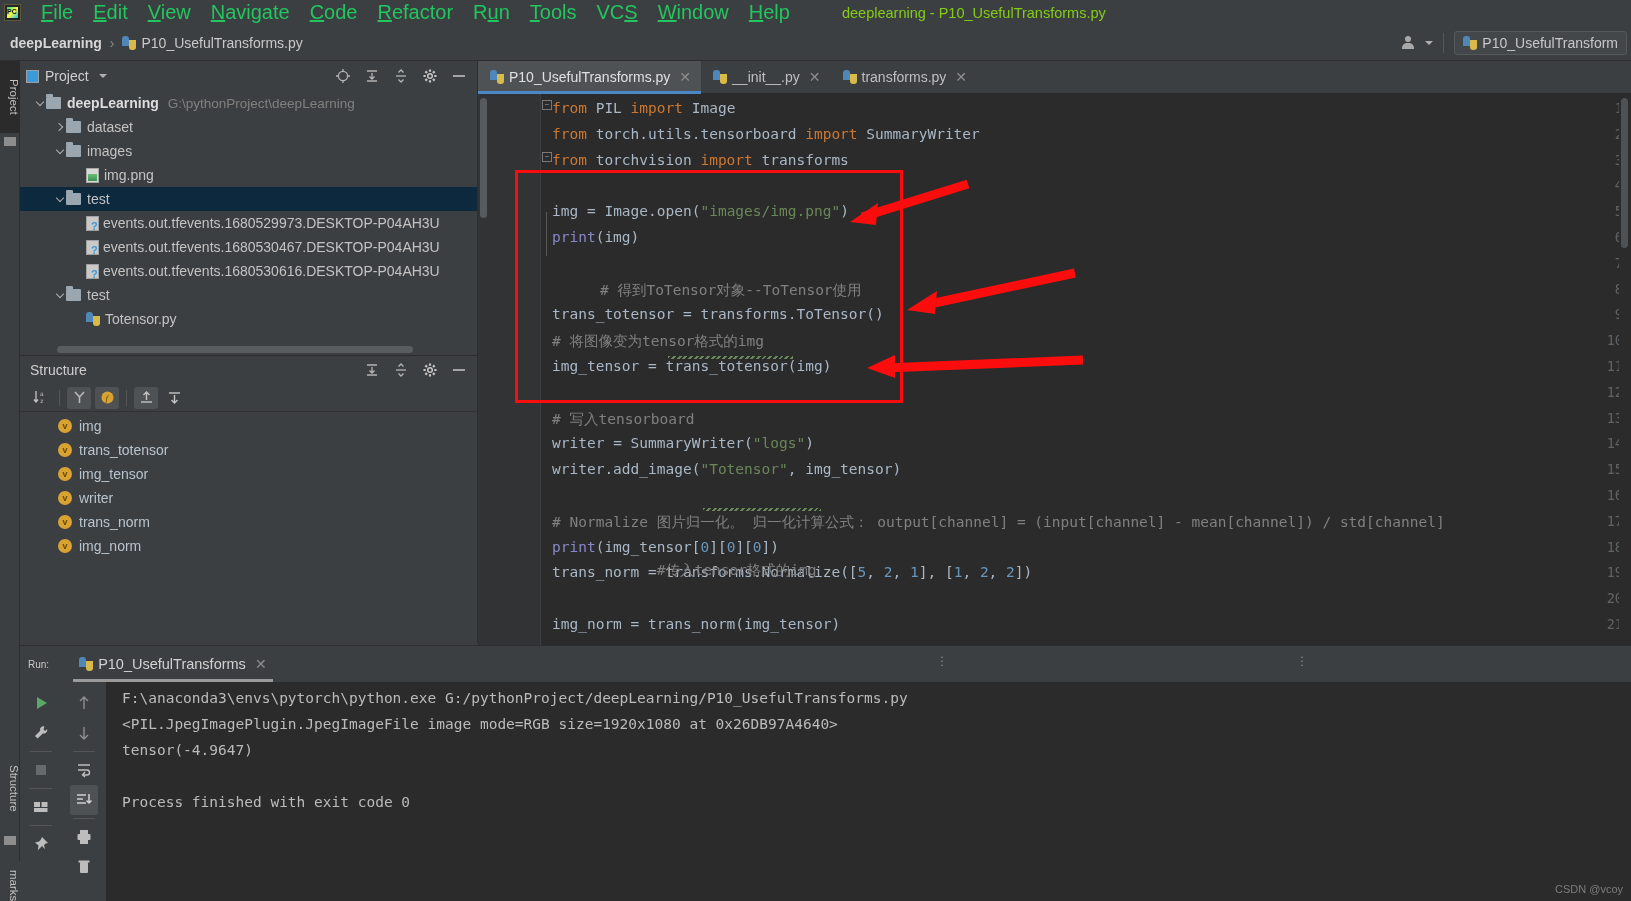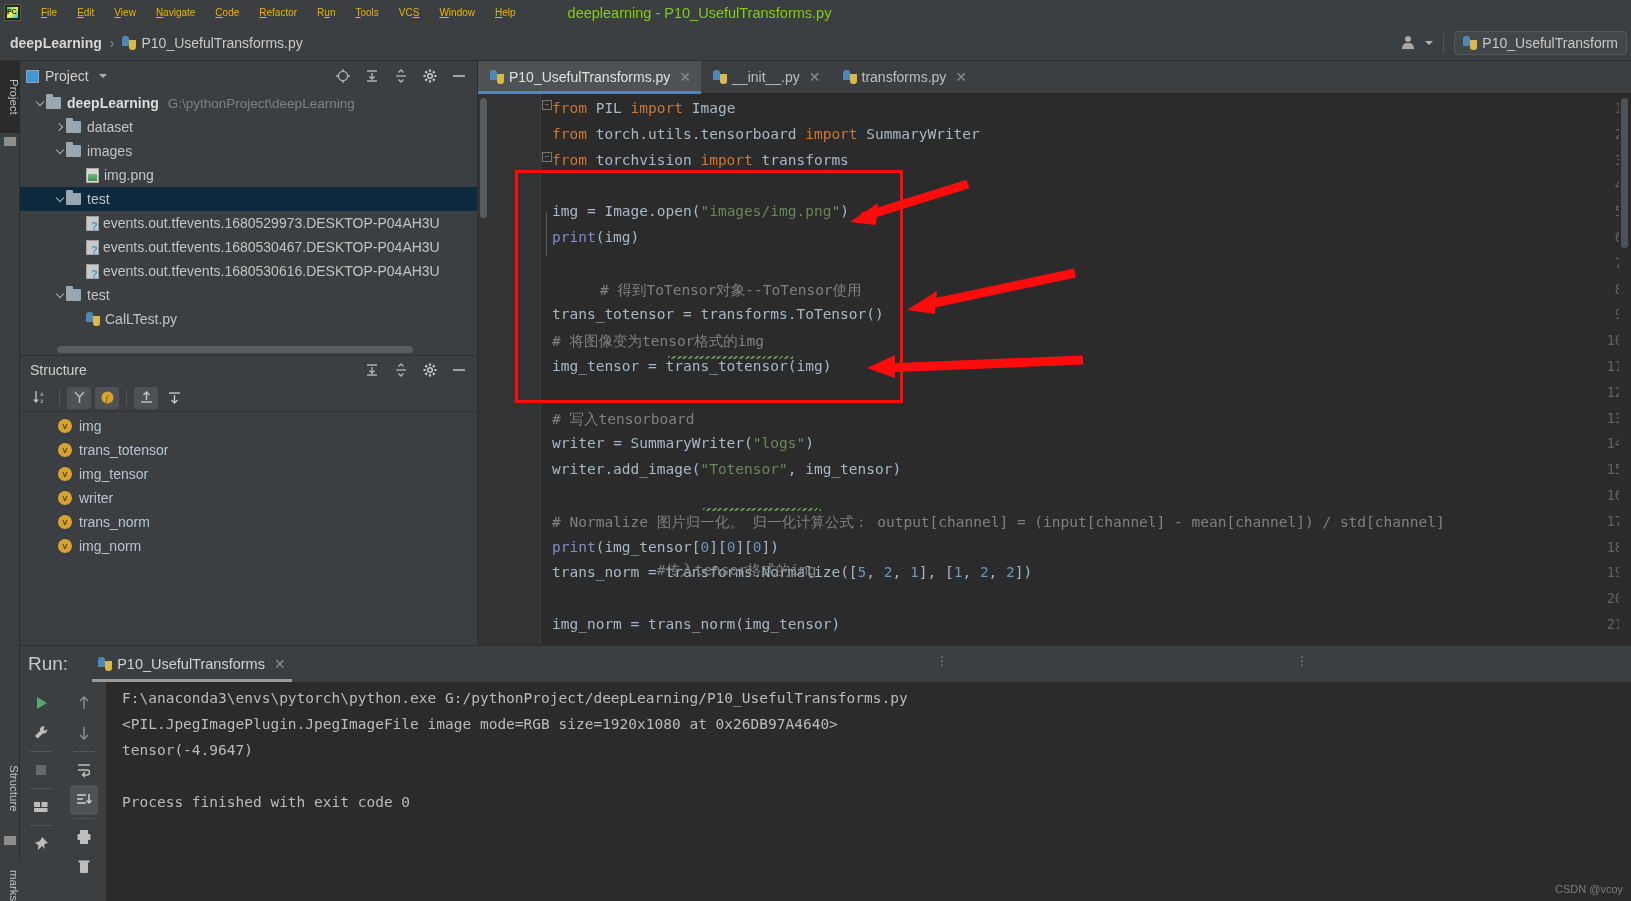--- a/index.html
+++ b/index.html
@@ -24,21 +24,21 @@
   }
   .pc-logo::before{
     content:""; position:absolute; left:2px; top:2px; width:11px; height:11px;
     background:linear-gradient(135deg,#21d789 0%,#fcf84a 50%,#07c3f2 100%);
   }
   .pc-logo::after{
     content:"PC"; position:absolute; left:2px; top:1px; font-size:7px;
     color:#111; font-weight:bold; line-height:12px;
   }
   .menu-item {
-    padding:2px 10px; font-size:10px; color:#eab308; white-space:nowrap;
+    padding:2px 10px; font-size:20px; color:#22c55e; white-space:nowrap;
   }
   .menu-item u { text-decoration:underline; }
   .win-title {
     margin-left:42px; font-size:14.5px; color:#84cc16; white-space:nowrap;
   }
 
   
   .navbar {
     position:absolute; left:0; top:25px; width:1631px; height:36px;
     background:#3c3f41; border-bottom:1px solid #2e2e2e;
@@ -265,21 +265,21 @@
     position:absolute; border:3.5px solid #fb0d0d; pointer-events:none;
   }
   .arrow-svg { position:absolute; pointer-events:none; }
 
   
   .runpanel {
     position:absolute; left:20px; top:645px; width:1611px; height:256px;
     background:#3c3f41; border-top:1px solid #2e2e2e;
   }
   .run-head { height:36px; display:flex; align-items:center; }
-  .run-label { font-size:19px; color:#c7c7c7; margin-left:8px;}
+  .run-label { font-size:10px; color:#c7c7c7; margin-left:8px;}
   .run-tab {
     margin-left:24px; display:flex; align-items:center; height:36px;
     font-size:14.5px; color:#d2d2d2; position:relative; padding:0 6px;
   }
   .run-tab::after{
     content:""; position:absolute; left:0; right:0; bottom:0; height:3px;
     background:#9a9a9a;
   }
   .run-body { position:absolute; left:0; top:36px; right:0; bottom:0; background:#2b2b2b;}
   .run-gutter-a {
@@ -455,21 +455,21 @@
         <div class="trow">
           <span style="width:34px;flex:0 0 auto"></span>
           <span class="chev"></span>
           <span class="folder"></span>
           <span class="tlabel">test</span>
         </div>
         <div class="trow">
           <span style="width:54px;flex:0 0 auto"></span>
           <span style="width:12px;flex:0 0 auto"></span>
           <span class="py-ico"></span>
-          <span class="tlabel">CalLTest.py</span>
+          <span class="tlabel">Totensor.py</span>
         </div>
       </div>
     <div class="hscroll"></div>
   </div>
 
   <div class="structpanel">
     <div class="struct-head">
       <div class="ptitle">Structure</div>
       <div class="panel-tools">
         <span class="ic">

